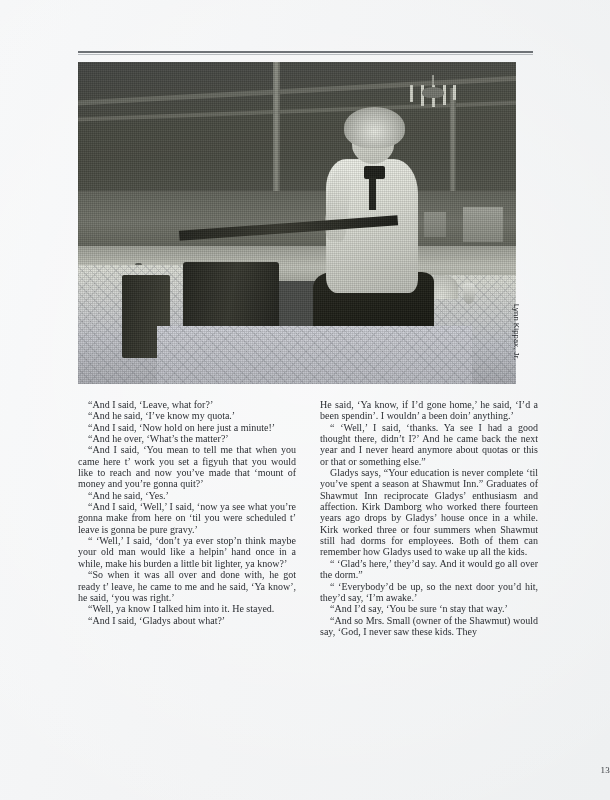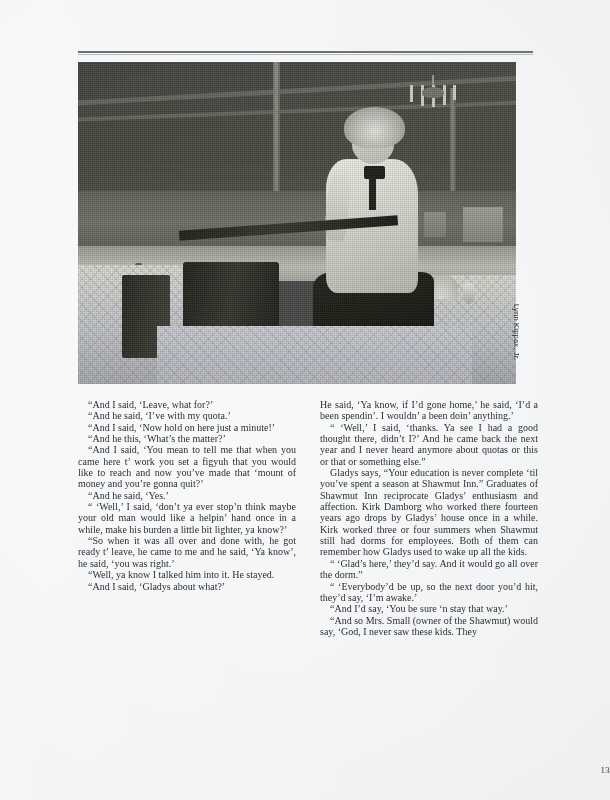--- a/index.html
+++ b/index.html
@@ -379,25 +379,26 @@
       <div class="grain"></div>
       <div class="scan-haze"></div>
     </div>
   </div>
 
   <div class="photo-credit">Lynn Kippax, Jr.</div>
 
   <div class="columns">
     <div class="col">
       <p>“And I said, ‘Leave, what for?’</p>
-      <p>“And he said, ‘I’ve with my quota.’</p>
+      <p>“And he said, ‘I’ve know my quota.’</p>
       <p>“And I said, ‘Now hold on here just a minute!’</p>
-      <p>“And he this, ‘What’s the matter?’</p>
+      <p>“And he over, ‘What’s the matter?’</p>
       <p>“And I said, ‘You mean to tell me that when you came here t’ work you set a figyuh that you would like to reach and now you’ve made that ‘mount of money and you’re gonna quit?’</p>
       <p>“And he said, ‘Yes.’</p>
+      <p>“And I said, ‘Well,’ I said, ‘now ya see what you’re gonna make from here on ‘til you were scheduled t’ leave is gonna be pure gravy.’</p>
       <p>“ ‘Well,’ I said, ‘don’t ya ever stop’n think maybe your old man would like a helpin’ hand once in a while, make his burden a little bit lighter, ya know?’</p>
       <p>“So when it was all over and done with, he got ready t’ leave, he came to me and he said, ‘Ya know’, he said, ‘you was right.’</p>
       <p>“Well, ya know I talked him into it. He stayed.</p>
       <p>“And I said, ‘Gladys about what?’</p>
     </div>
     <div class="col">
       <p class="noindent">He said, ‘Ya know, if I’d gone home,’ he said, ‘I’d a been spendin’. I wouldn’ a been doin’ anything.’</p>
       <p>“ ‘Well,’ I said, ‘thanks. Ya see I had a good thought there, didn’t I?’ And he came back the next year and I never heard anymore about quotas or this or that or something else.”</p>
       <p>Gladys says, “Your education is never complete ‘til you’ve spent a season at Shawmut Inn.” Graduates of Shawmut Inn reciprocate Gladys’ enthusiasm and affection. Kirk Damborg who worked there fourteen years ago drops by Gladys’ house once in a while. Kirk worked three or four summers when Shawmut still had dorms for employees. Both of them can remember how Gladys used to wake up all the kids.</p>
       <p>“ ‘Glad’s here,’ they’d say. And it would go all over the dorm.”</p>

